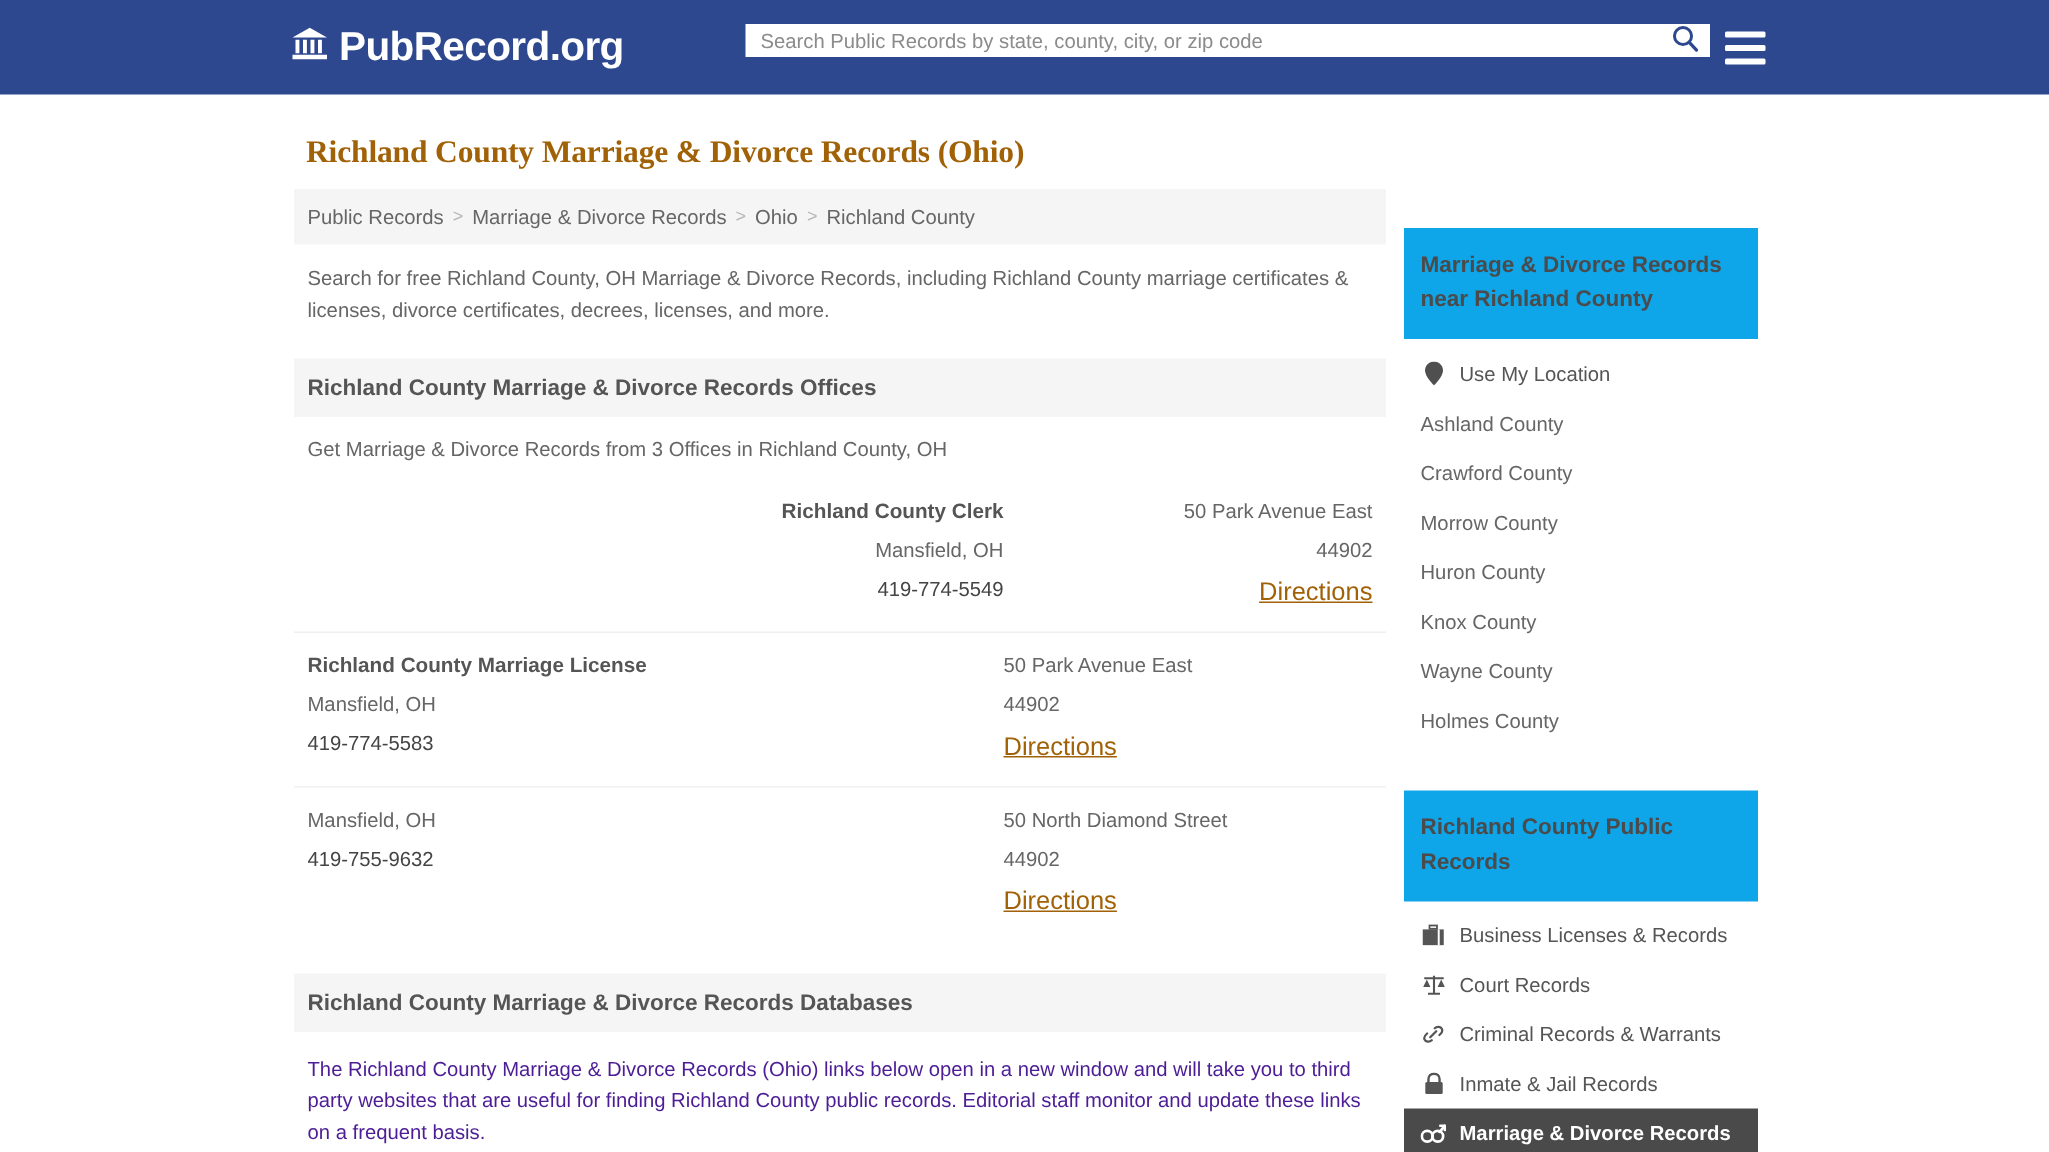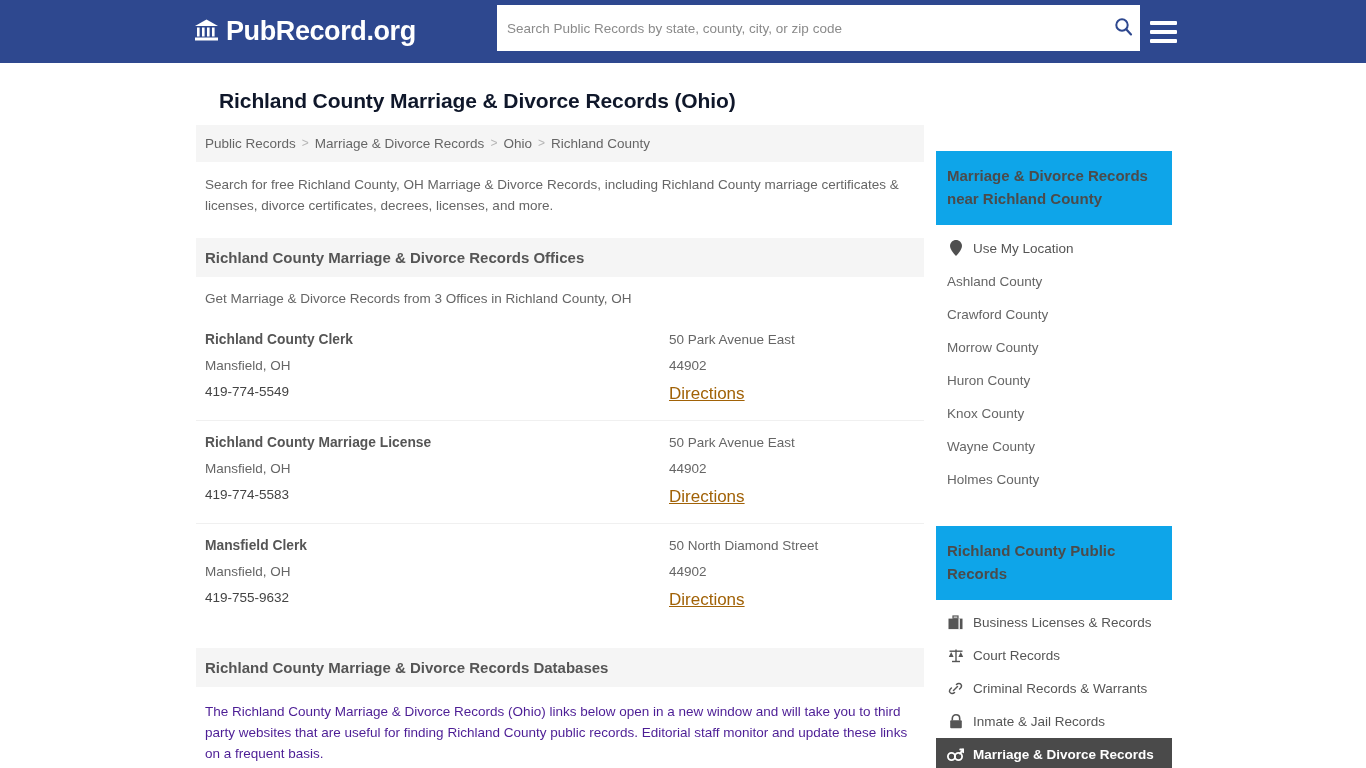--- a/index.html
+++ b/index.html
@@ -35,23 +35,23 @@
     font-size: 27px;
     font-weight: bold;
     letter-spacing: -0.4px;
     line-height: 1;
     white-space: nowrap;
   }
 
   .search-wrap {
     position: absolute;
     left: 497px;
-    top: 5px;
+    top: 16px;
     width: 643px;
-    height: 46px;
+    height: 22px;
     background: #ffffff;
     display: flex;
     align-items: center;
   }
   .search-input {
     flex: 1;
     height: 100%;
     border: none;
     outline: none;
     background: transparent;
@@ -105,23 +105,24 @@
     gap: 12px;
     align-items: flex-start;
   }
   .main-col { width: 728px; }
   .side-col { width: 236px; }
 
   
   .page-title {
     font-size: 21px;
     font-weight: bold;
-    color: #0f172a;
-    margin: 26px 0 12px 23px;
+    color: #a16207;
+    margin: 26px 0 12px 8px;
     letter-spacing: -0.1px;
+    font-family: Liberation Serif, serif;
   }
 
   
   .breadcrumb {
     background: #f5f5f5;
     padding: 11px 9px;
     font-size: 13.5px;
     color: #666666;
     display: flex;
     align-items: flex-start;
@@ -153,21 +154,21 @@
     padding: 14px 9px 0 9px;
   }
 
   
   .office-list { margin-top: 12px; }
   .office-row {
     display: flex;
     padding: 14px 9px 16px 9px;
     border-top: 1px solid #f0f0f0;
   }
-  .office-row:first-child { border-top: none; }
+  .office-row:first-child { border-top: none; text-align: right; }
   .office-left { width: 464px; }
   .office-right { flex: 1; }
   .office-name {
     font-size: 13.8px;
     font-weight: bold;
     color: #555555;
     margin-bottom: 11px;
   }
   .office-city, .office-zip {
     font-size: 13.5px;
@@ -325,21 +326,20 @@
           </div>
           <div class="office-right">
             <div class="office-addr">50 Park Avenue East</div>
             <div class="office-zip">44902</div>
             <a class="directions-link">Directions</a>
           </div>
         </div>
 
         <div class="office-row">
           <div class="office-left">
-            <div class="office-name">Mansfield Clerk</div>
             <div class="office-city">Mansfield, OH</div>
             <div class="office-phone">419-755-9632</div>
           </div>
           <div class="office-right">
             <div class="office-addr">50 North Diamond Street</div>
             <div class="office-zip">44902</div>
             <a class="directions-link">Directions</a>
           </div>
         </div>
 

